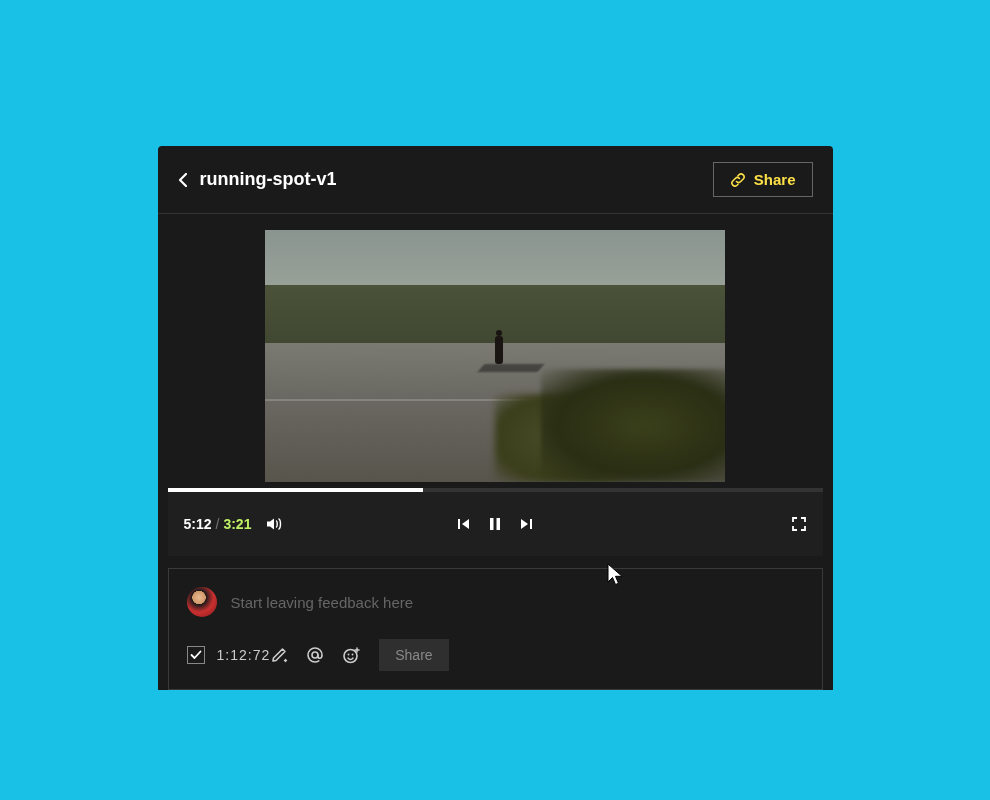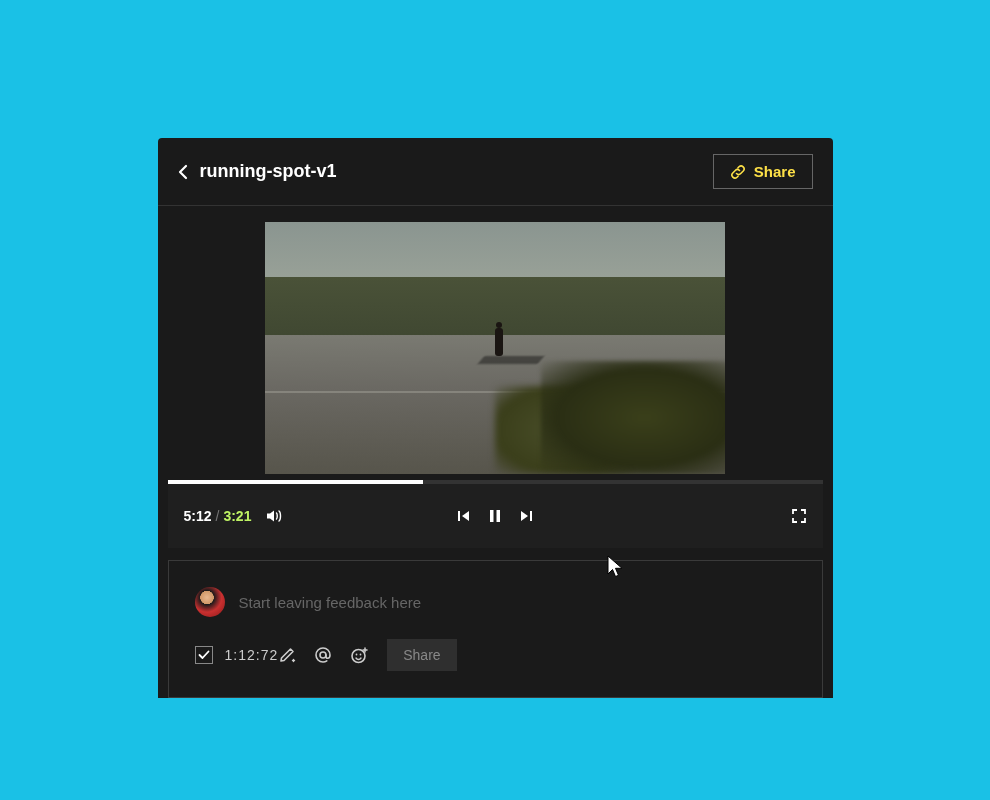--- a/index.html
+++ b/index.html
@@ -217,21 +217,21 @@
     .cursor-overlay {
       position: absolute;
       top: 416px;
       left: 448px;
       pointer-events: none;
       z-index: 100;
     }
     .feedback-area {
       margin: 12px 10px 0 10px;
       border: 1px solid #3a3a3a;
-      padding: 26px;
+      padding: 18px;
       background: #1a1a1a;
     }
     .feedback-input-row {
       display: flex;
       align-items: center;
       gap: 14px;
     }
     .avatar {
       width: 30px;
       height: 30px;

